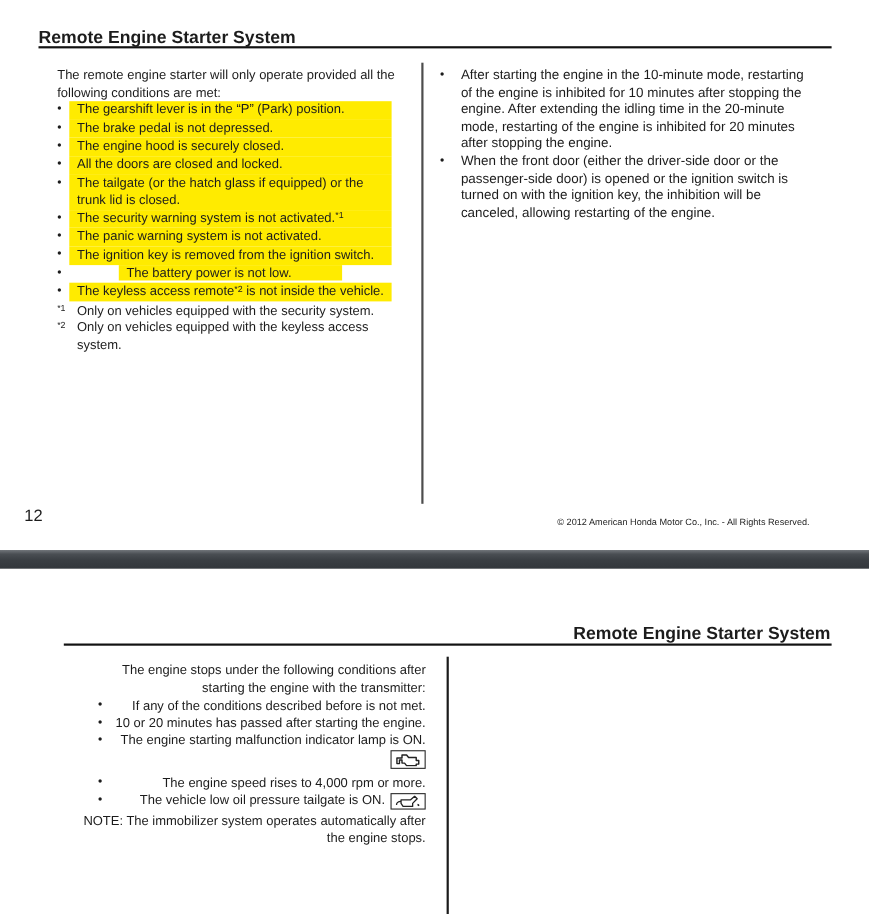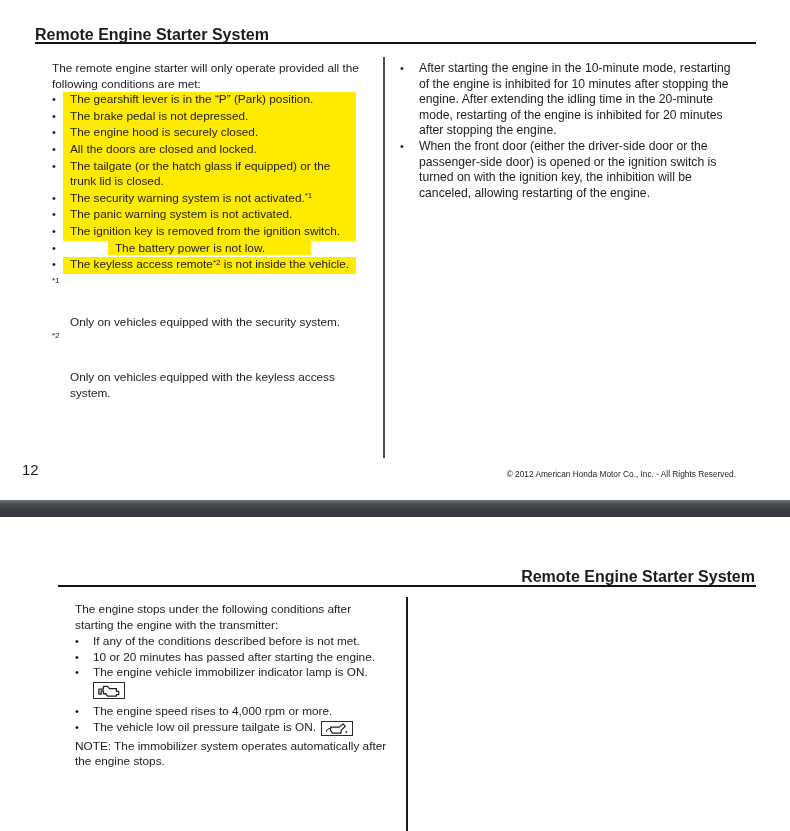--- a/index.html
+++ b/index.html
@@ -24,41 +24,41 @@
   .cond-list{margin:0;}
   .cond-row{display:flex;}
   .cond-bullet{flex:0 0 11px;font-size:11px;}
   .cond-text{flex:0 0 293px;max-width:293px;padding-left:7px;background:var(--hl);}
   .cond-text.partial{background:transparent;padding-left:0;text-align:center;}
   .cond-text.partial .seg-pre{background:var(--hl);padding-left:7px;padding-right:46px;}
   .sup{font-size:8px;position:relative;top:-3.5px;letter-spacing:0;}
   .footnotes{margin-top:1px;}
   .fn-row{display:flex;}
   .fn-marker{flex:0 0 18px;font-size:8px;position:relative;top:-2px;}
-  .fn-text{flex:1;margin-top:40px;}
+  .fn-text{flex:1;}
 
   .p1-right{position:absolute;left:400px;top:61px;width:336px;font-size:12.2px;line-height:15.6px;}
   .note-label{margin:0;}
   .note-row{display:flex;}
   .note-bullet{flex:0 0 19px;font-size:11px;}
   .note-text{flex:1;}
 
   .footer-pagenum{position:absolute;left:22px;top:461px;font-size:15px;}
   .footer-copyright{position:absolute;right:54px;top:469px;font-size:8.3px;color:#242424;}
 
   
   .separator{position:absolute;left:0;top:500px;width:790px;height:17px;
     background:linear-gradient(180deg,#71757a 0%,#4a4e53 22%,#3a3e43 55%,#33373c 100%);}
 
   
   .p2-title{position:absolute;right:35px;top:557px;font-size:16px;font-weight:bold;}
   .p2-rule{position:absolute;left:58px;top:585px;width:698px;height:1.8px;background:#121212;}
   .p2-divider{position:absolute;left:406px;top:597px;width:1.5px;height:234px;background:#1b1b1b;}
 
-  .p2-left{position:absolute;left:75px;top:602px;width:312px;font-size:11.8px;line-height:15.6px;}
+  .p2-left{position:absolute;left:75px;top:602px;width:312px;font-size:11.8px;line-height:15.6px;text-align:right;}
   .p2-intro{margin:0 0 1px 0;}
   .b-row{display:flex;}
   .b-marker{flex:0 0 18px;font-size:11px;}
   .b-text{flex:1;}
   .ind-box{display:inline-block;border:1.2px solid #2a2a2a;padding:1px 3px;line-height:0;vertical-align:-3px;background:#fff;}
   .mil-box-row{margin:1px 0 5px 18px;line-height:0;}
   .oil-inline{margin-left:5px;}
   .p2-note{margin-top:3px;}
 </style>
 </head>
@@ -154,21 +154,21 @@
     <div class="b-text">If any of the conditions described before is not met.</div>
   </div>
 
   <div class="b-row">
     <span class="b-marker">•</span>
     <div class="b-text">10 or 20 minutes has passed after starting the engine.</div>
   </div>
 
   <div class="b-row">
     <span class="b-marker">•</span>
-    <div class="b-text">The engine vehicle immobilizer indicator lamp is ON.</div>
+    <div class="b-text">The engine starting malfunction indicator lamp is ON.</div>
   </div>
   <div class="mil-box-row">
     <span class="ind-box">
       <svg width="24" height="13" viewBox="0 0 26 14">
         <path d="M7 4.5 V2.5 h4.5 l2 2.5 h7.5 v3 h2.5 v3.5 h-2.5 v1.5 h-9.5 l-2 -2.5 H7 v-3 H4.5 v3.5 H2 V5.5 h5 z" fill="none" stroke="#222" stroke-width="1.4" stroke-linejoin="round"></path>
       </svg>
     </span>
   </div>
 
   <div class="b-row">

